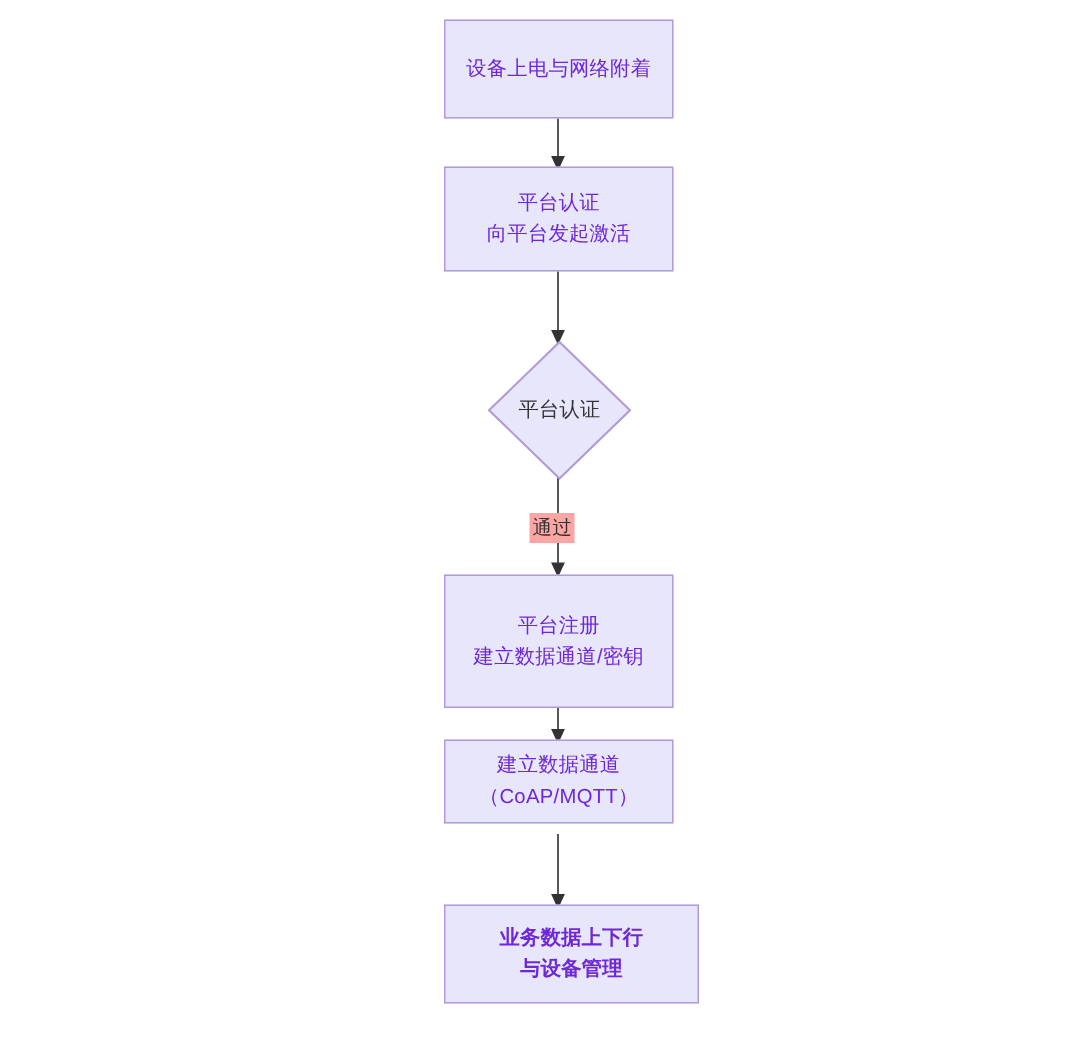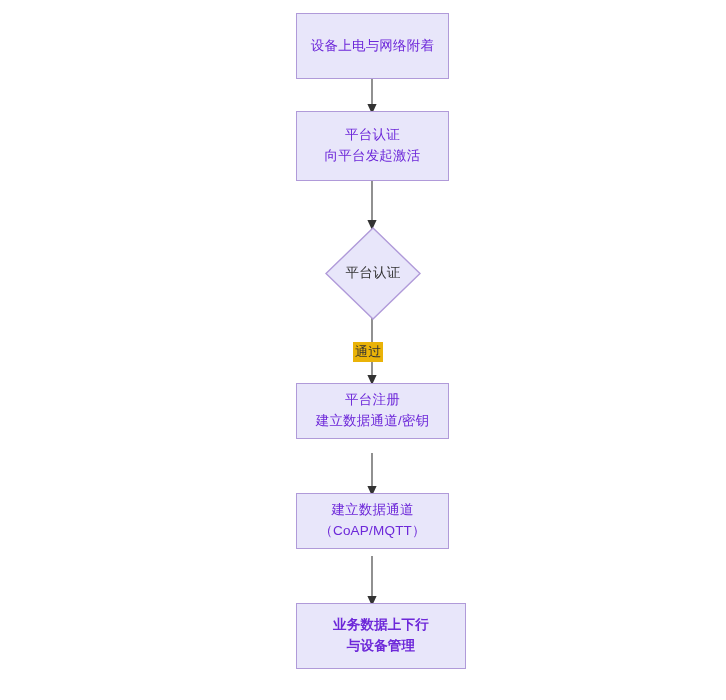--- a/index.html
+++ b/index.html
@@ -66,21 +66,21 @@
     white-space: nowrap;
     letter-spacing: 0.2px;
   }
   
   .connector {
     position: absolute;
   }
   .edge-label {
     position: absolute;
     z-index: 3;
-    background: #eab308;
+    background: #fca5a5;
     color: #333333;
     font-size: 13px;
     line-height: 1.4;
     padding: 1px 2px;
     white-space: nowrap;
     letter-spacing: 0.2px;
   }
 </style>
 </head>
 <body>
@@ -123,21 +123,21 @@
     <span class="line">向平台发起激活</span>
   </div>
 
   <div class="diamond-wrap" style="left:325px; top:227px; width:96px; height:93px;">
     <svg class="diamond-shape" viewBox="0 0 96 93" preserveAspectRatio="none">
       <polygon points="48,1 95,46.5 48,92 1,46.5" fill="#e8e6fa" stroke="#b09ad9" stroke-width="1.4"></polygon>
     </svg>
     <span class="diamond-label">平台认证</span>
   </div>
 
-  <div class="node" style="left:296px; top:383px; width:153px; height:56px;">
+  <div class="node" style="left:296px; top:383px; width:153px; height:89px;">
     <span class="line">平台注册</span>
     <span class="line">建立数据通道/密钥</span>
   </div>
 
   <div class="node" style="left:296px; top:493px; width:153px; height:56px;">
     <span class="line">建立数据通道</span>
     <span class="line">（CoAP/MQTT）</span>
   </div>
 
   <div class="node" style="left:296px; top:603px; width:170px; height:66px;font-weight:bold;">

